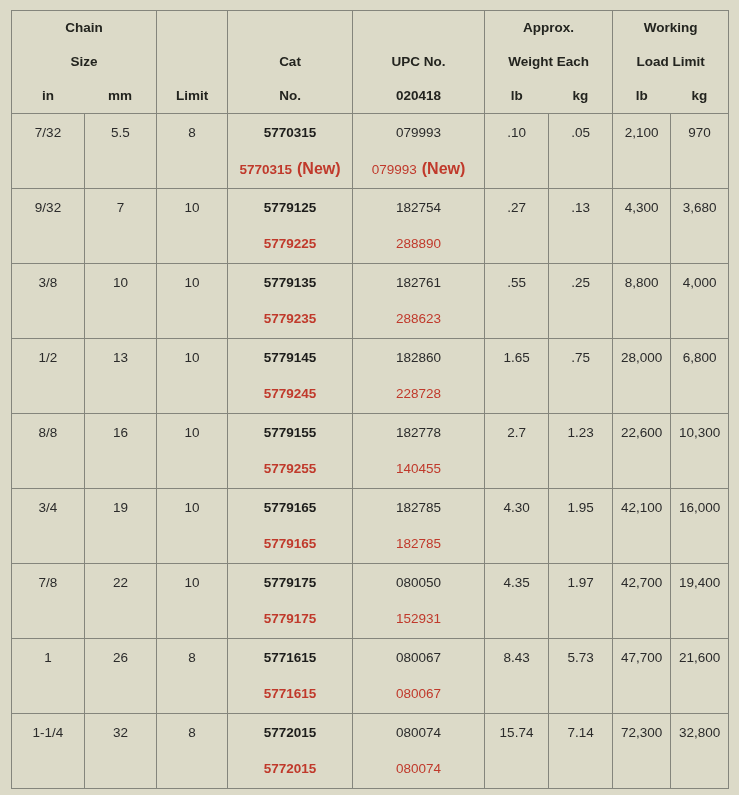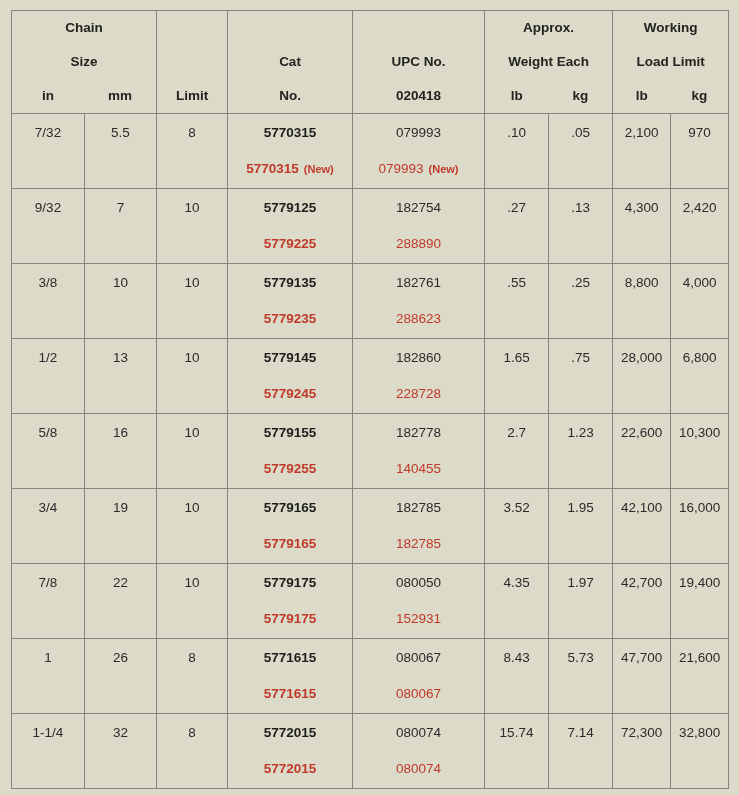--- a/index.html
+++ b/index.html
@@ -93,21 +93,21 @@
     margin-top: 21px;
     font-size: 13.5px;
     color: #c0392b;
     line-height: 15px;
     white-space: nowrap;
   }
   .line-secondary.bold {
     font-weight: bold;
   }
   .newtag {
-    font-size: 11px;
+    font-size: 16px;
     font-weight: bold;
     color: #c0392b;
     margin-left: 5px;
   }
 </style>
 </head>
 <body>
 
 <div id="sheet">
 
@@ -304,21 +304,21 @@
               <span class="line-primary">.13</span>
             </span>
           </td>
           <td>
             <span class="cellwrap">
               <span class="line-primary">4,300</span>
             </span>
           </td>
           <td>
             <span class="cellwrap">
-              <span class="line-primary">2,420</span>
+              <span class="line-primary">3,680</span>
             </span>
           </td>
         </tr>
         <tr class="datarow">
           <td>
             <span class="cellwrap">
               <span class="line-primary">3/8</span>
             </span>
           </td>
           <td>
@@ -409,21 +409,21 @@
           </td>
           <td>
             <span class="cellwrap">
               <span class="line-primary">6,800</span>
             </span>
           </td>
         </tr>
         <tr class="datarow">
           <td>
             <span class="cellwrap">
-              <span class="line-primary">5/8</span>
+              <span class="line-primary">8/8</span>
             </span>
           </td>
           <td>
             <span class="cellwrap">
               <span class="line-primary">16</span>
             </span>
           </td>
           <td>
             <span class="cellwrap">
               <span class="line-primary">10</span>
@@ -485,21 +485,21 @@
             </span>
           </td>
           <td>
             <span class="cellwrap">
               <span class="line-primary">182785</span>
               <span class="line-secondary"><span>182785</span></span>
             </span>
           </td>
           <td>
             <span class="cellwrap">
-              <span class="line-primary">3.52</span>
+              <span class="line-primary">4.30</span>
             </span>
           </td>
           <td>
             <span class="cellwrap">
               <span class="line-primary">1.95</span>
             </span>
           </td>
           <td>
             <span class="cellwrap">
               <span class="line-primary">42,100</span>

